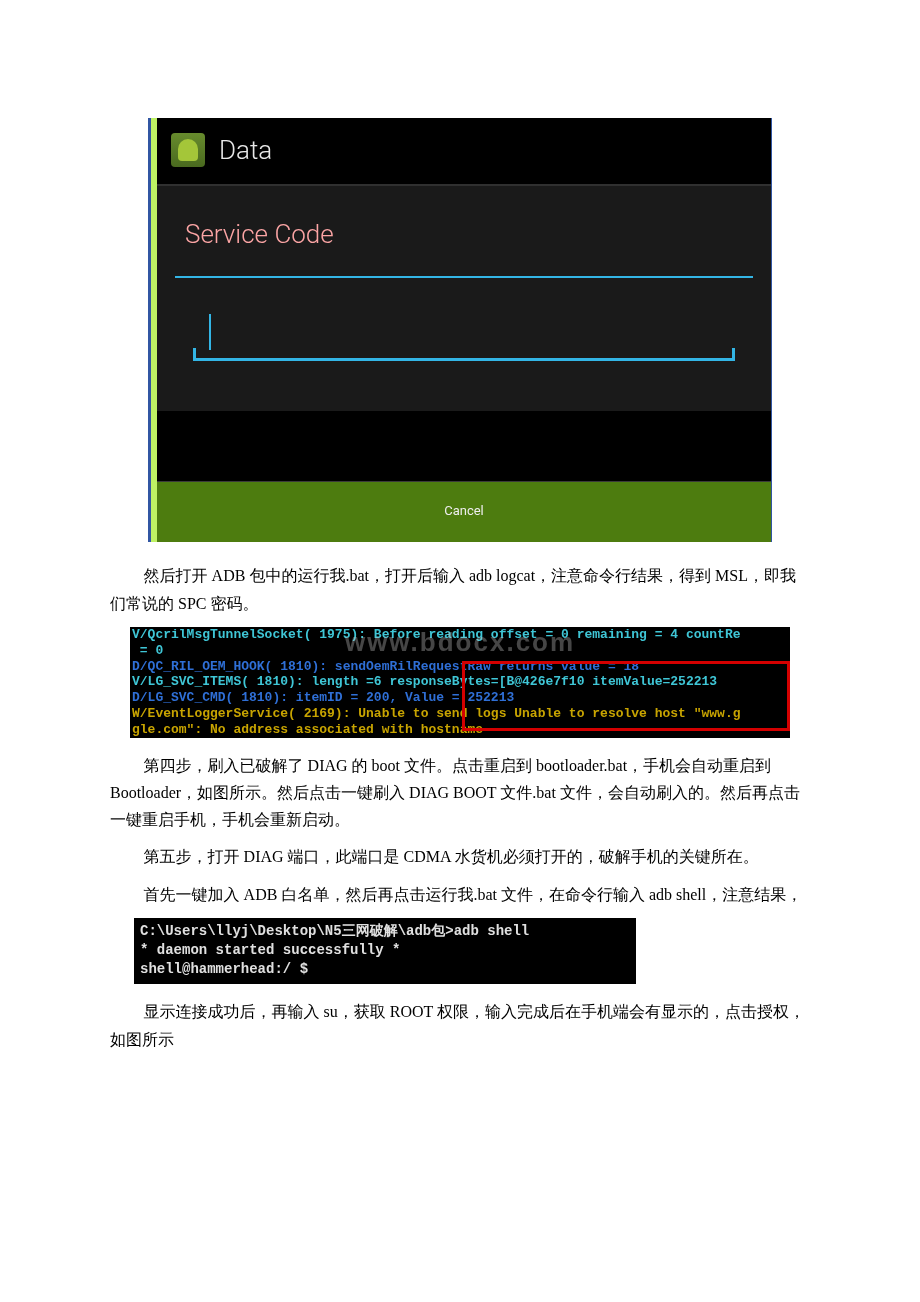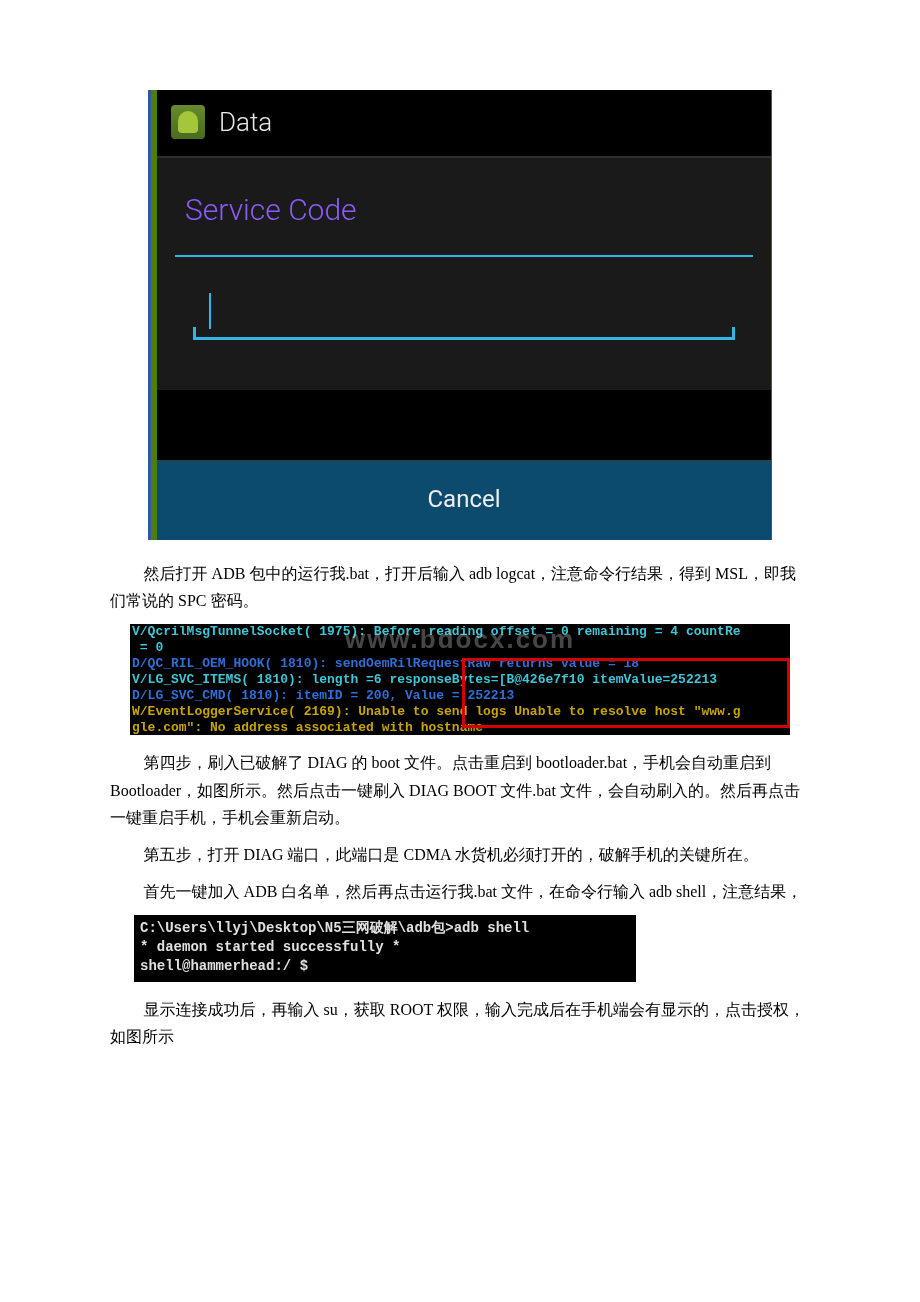--- a/index.html
+++ b/index.html
@@ -19,21 +19,22 @@
   }
   
   .android-shot {
     width: 620px;
     margin: 0 auto 20px auto;
     border-left: 3px solid #3156a3;
     border-right: 1px solid #3156a3;
     background: #000;
   }
   .aw-inner {
-    border-left: 6px solid #4d7c0f;
+    border-left: 6px solid #bef264;
+    margin-top: 28px;
   }
   .aw-header {
     background: #000;
     padding: 10px 14px 12px 14px;
     display: flex;
     align-items: center;
     gap: 14px;
     border-bottom: 2px solid #303030;
   }
   .aw-app-icon {
@@ -55,23 +56,23 @@
     color: #e8e8e8;
     font-family: "Roboto", Arial, sans-serif;
     font-size: 26px;
     font-weight: 300;
   }
   .aw-dialog {
     background: #1a1a1a;
     padding: 0 0 0 0;
   }
   .aw-dlg-title {
-    color: #8b5cf6;
+    color: #fca5a5;
     font-family: "Roboto", Arial, sans-serif;
-    font-size: 30px;
+    font-size: 26px;
     font-weight: 300;
     padding: 26px 28px 20px 28px;
   }
   .aw-dlg-sep {
     height: 2px;
     background: #33b5e5;
     margin: 0 18px;
   }
   .aw-input-wrap {
     padding: 30px 36px 50px 36px;
@@ -100,25 +101,25 @@
     bottom: 8px;
     width: 2px;
     height: 36px;
     background: #33b5e5;
   }
   .aw-gap {
     height: 70px;
     background: #000;
   }
   .aw-cancel {
-    background: #0c4a6e;
+    background: #4d7c0f;
     border-top: 1px solid #3a3a3a;
     color: #eee;
     font-family: "Roboto", Arial, sans-serif;
-    font-size: 24px;
+    font-size: 13px;
     text-align: center;
     padding: 18px 0 20px 0;
   }
   
   p.body {
     margin: 8px 0 10px 0;
     text-indent: 2.1em;
     font-family: "SimSun", serif;
   }
   

